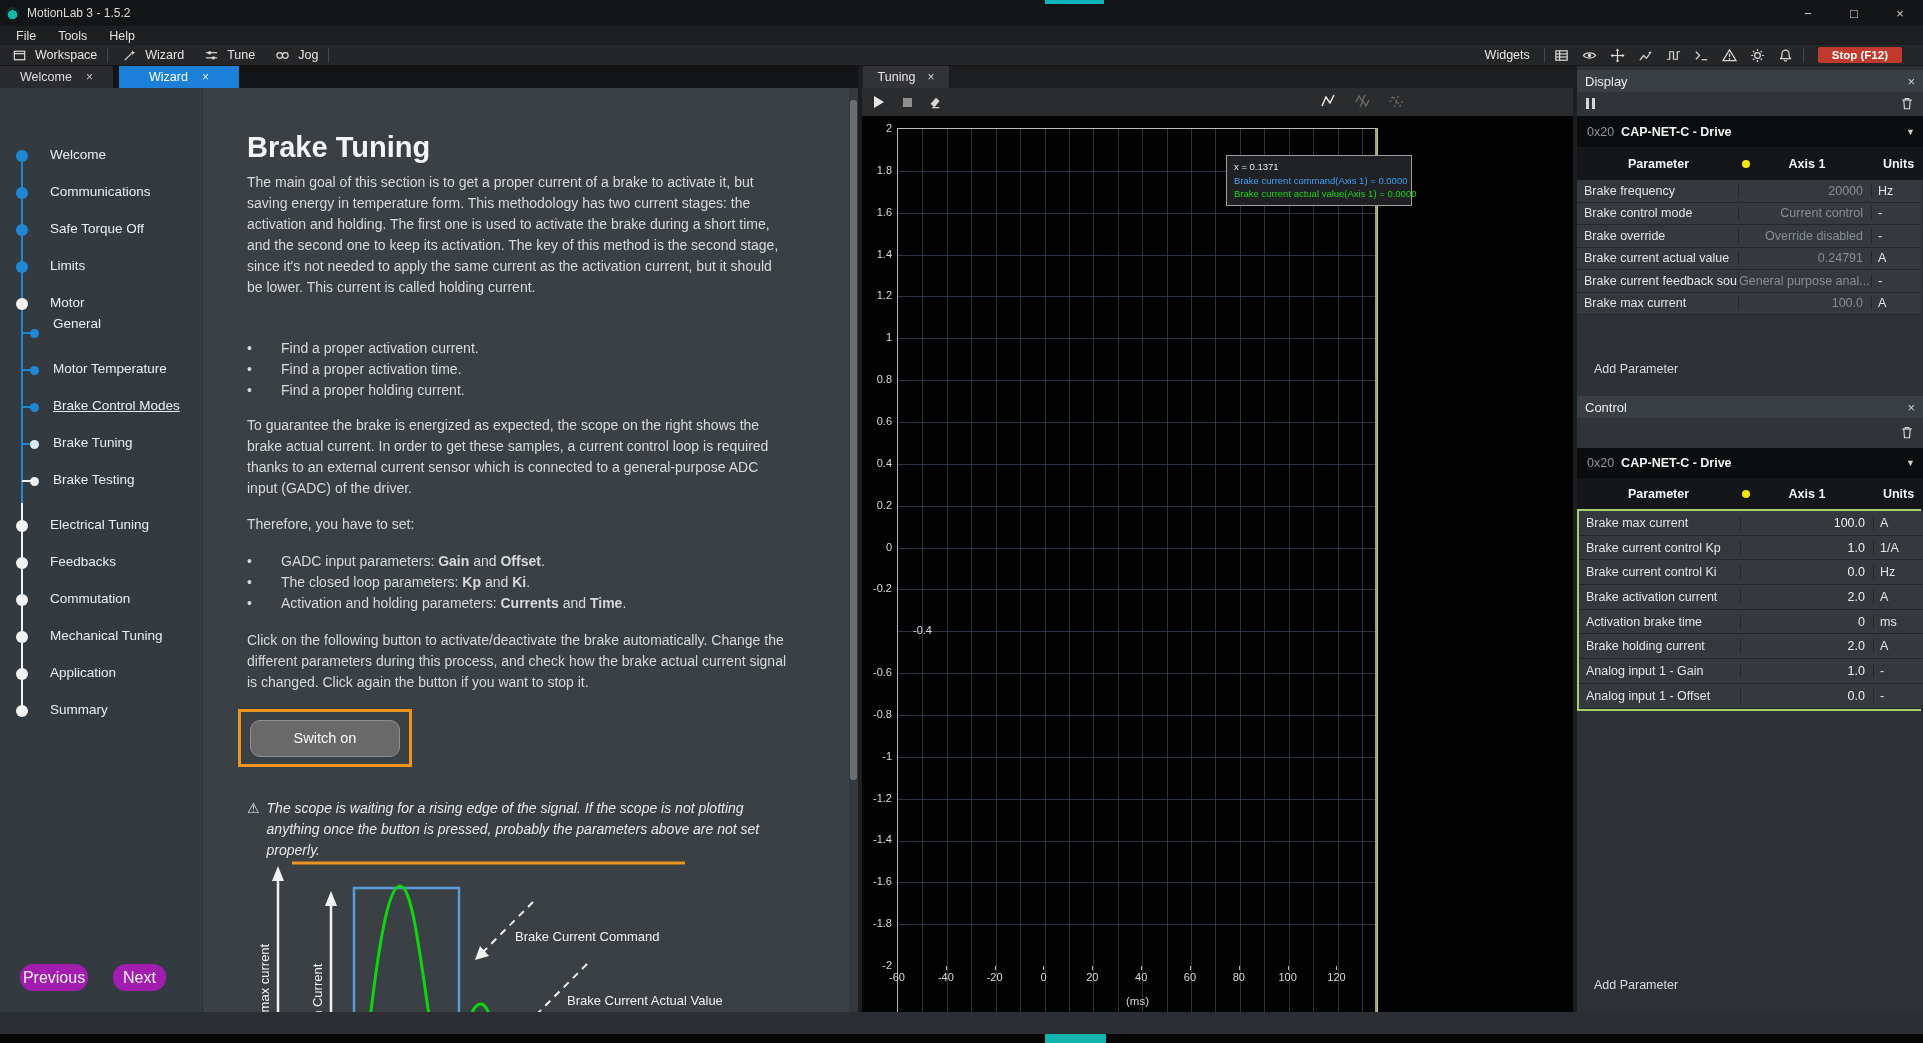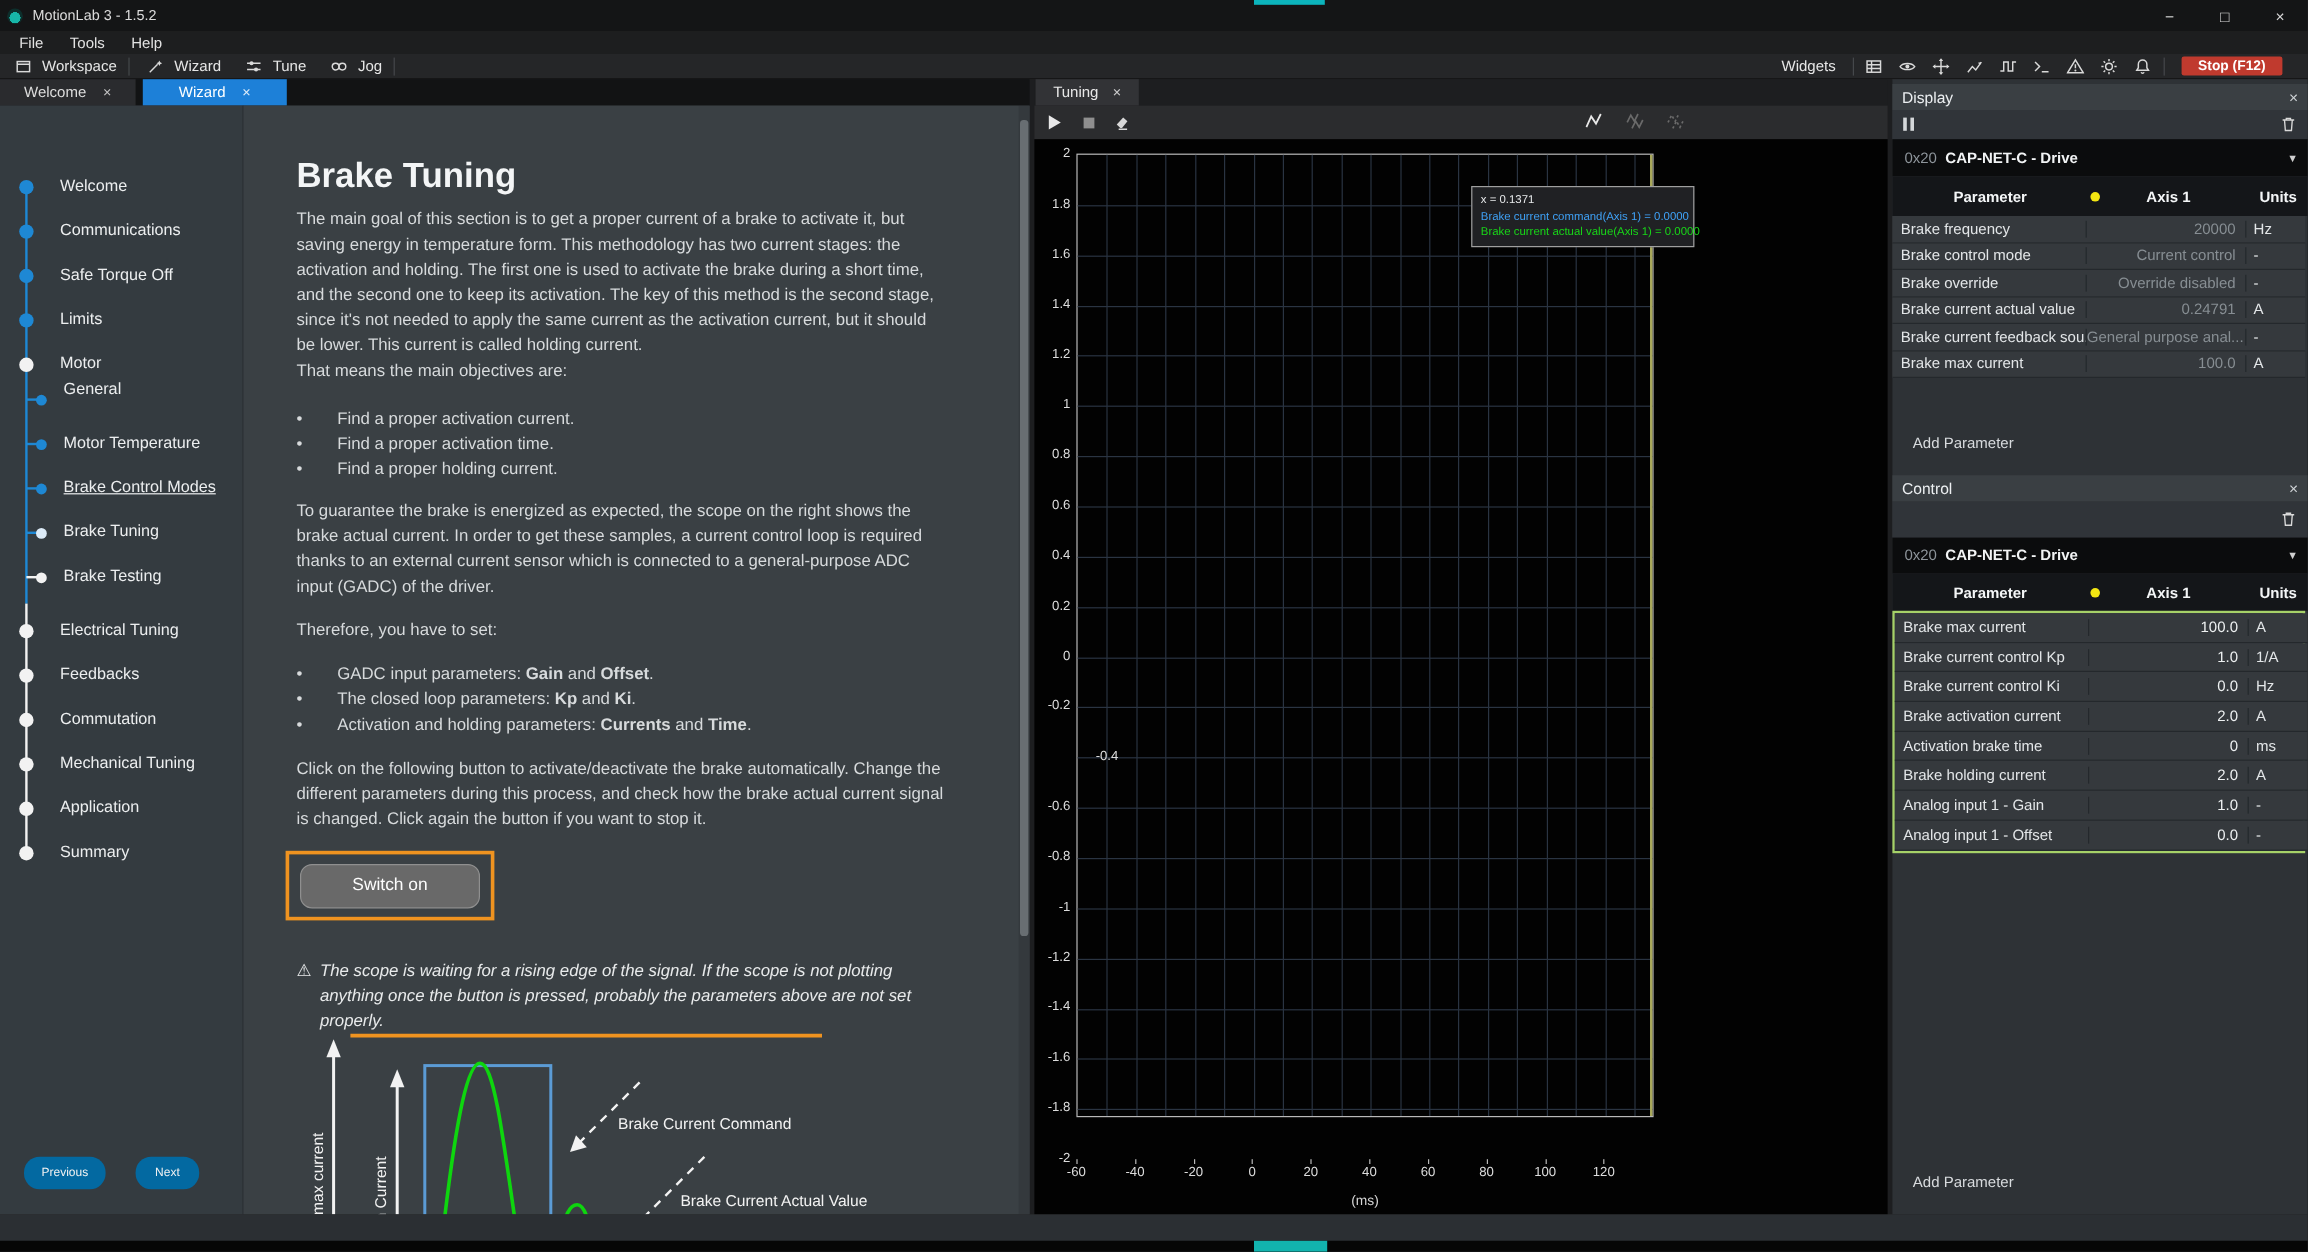--- a/index.html
+++ b/index.html
@@ -40,22 +40,22 @@
   .wtab { height:22px; display:flex; align-items:center; justify-content:center; gap:14px; font-size:12.5px; }
   #tab-welcome { width:113px; background:#2a2b2e; color:#dddddd; }
   #tab-wizard  { width:120px; margin-left:6px; background:#1d80d8; color:#ffffff; }
   .tab-x { font-size:12px; opacity:.85; }
 
   #wz-body { position:absolute; left:0; top:22px; width:858px; height:924px; background:#3a4044; overflow:hidden; }
   #sidebar { position:absolute; left:0; top:0; width:203px; height:924px; background:#343b40;
              border-right:1px solid #2a2f33; }
   .step-label { position:absolute; font-size:13.5px; color:#eceeef; white-space:nowrap; }
   .dot { position:absolute; border-radius:50%; }
-  .navbtn { position:absolute; height:27px; background:#0369a1; border-radius:13px; color:#f2f2f2;
-            font-size:10px; display:flex; align-items:center; justify-content:center; }
+  .navbtn { position:absolute; height:27px; background:#a21caf; border-radius:13px; color:#f2f2f2;
+            font-size:16px; display:flex; align-items:center; justify-content:center; }
 
   #content { position:absolute; left:203px; top:0; width:646px; height:924px; background:#3a4044; overflow:hidden; }
   #scrollbar { position:absolute; left:849px; top:0; width:9px; height:924px; background:#34393d; }
   #scroll-thumb { position:absolute; left:1px; top:12px; width:7px; height:680px; background:#686e72; border-radius:3px; }
 
   .cblock { position:absolute; left:44px; width:540px; font-size:14px; line-height:21px; color:#d7dadc; }
   #c-title { font-size:29px; font-weight:600; color:#f3f5f6; line-height:34px; }
   ul.blist { list-style:none; }
   ul.blist li { position:relative; padding-left:34px; }
   ul.blist li::before { content:"•"; position:absolute; left:0; color:#d7dadc; }
@@ -71,21 +71,21 @@
   #sc-tabrow { position:absolute; left:0; top:0; width:100%; height:22px; background:#1d1e20; }
   #tab-tuning { position:absolute; left:1px; top:0; width:86px; height:22px; background:#323336; color:#e8e8e8;
                 font-size:12.5px; display:flex; align-items:center; justify-content:center; gap:12px; }
   #sc-toolbar { position:absolute; left:0; top:22px; width:100%; height:28px; background:#2b2c2e;
                 display:flex; align-items:center; }
   .sc-ic { width:22px; height:20px; display:flex; align-items:center; justify-content:center; margin-left:6px; }
   #play-ic { width:0; height:0; border-left:10px solid #e8e8e8; border-top:6px solid transparent; border-bottom:6px solid transparent; }
   #stop-ic { width:9px; height:9px; background:#8f8f8f; }
   #sc-right { position:absolute; left:450px; top:3px; display:flex; gap:6px; }
   #chart { position:absolute; left:0; top:50px; width:711px; height:896px; background:#020202; }
-  #plot { position:absolute; left:35px; top:12px; width:481px; height:803px; border:1px solid #b9b9b9; }
+  #plot { position:absolute; left:35px; top:12px; width:481px; height:915px; border:1px solid #b9b9b9; }
   .gl-v { position:absolute; top:0; width:1px; height:100%; background:#2a3442; }
   .gl-h { position:absolute; left:0; height:1px; width:100%; background:#2a3442; }
   .ytick { position:absolute; width:30px; text-align:right; font-size:11px; color:#dcdcdc; left:0; }
   .xtick { position:absolute; font-size:11px; color:#dcdcdc; transform:translateX(-50%); top:855px; }
   .tickmark { position:absolute; width:1px; height:4px; background:#b9b9b9; top:850px; }
   #cursor-line { position:absolute; top:0; width:2px; height:100%; }
   #ms-label { position:absolute; top:879px; left:160px; width:240px; text-align:center; font-size:11.5px; color:#d8d8d8; }
   #tooltip { position:absolute; left:328px; top:26px; width:186px; background:#202124; border:1px solid #9f9f9f;
              padding:4px 7px; font-size:9.5px; line-height:13.5px; white-space:nowrap; }
 
@@ -344,21 +344,20 @@
             </div>
           </div>
         <div class="navbtn" id="btn-prev" style="left:20px; top:876px; width:68px;">Previous</div>
         <div class="navbtn" id="btn-next" style="left:113px; top:876px; width:53px;">Next</div>
       </div>
 
       <div id="content">
         <div class="cblock" id="c-title" style="top:42px;">Brake Tuning</div>
         <div class="cblock" style="top:84px;">
           <div>The main goal of this section is to get a proper current of a brake to activate it, but saving energy in temperature form. This methodology has two current stages: the activation and holding. The first one is used to activate the brake during a short time, and the second one to keep its activation. The key of this method is the second stage, since it's not needed to apply the same current as the activation current, but it should be lower. This current is called holding current.</div>
-          <div>That means the main objectives are:</div>
         </div>
         <ul class="blist cblock" id="bullets1" style="top:250px;">
             <li>Find a proper activation current.</li>
             <li>Find a proper activation time.</li>
             <li>Find a proper holding current.</li>
           </ul>
         <div class="cblock" style="top:327px;">To guarantee the brake is energized as expected, the scope on the right shows the brake actual current. In order to get these samples, a current control loop is required thanks to an external current sensor which is connected to a general-purpose ADC input (GADC) of the driver.</div>
         <div class="cblock" style="top:426px;">Therefore, you have to set:</div>
         <ul class="blist cblock" id="bullets2" style="top:463px;">
             <li><span>GADC input parameters: </span><b>Gain</b><span> and </span><b>Offset</b><span>.</span></li>

